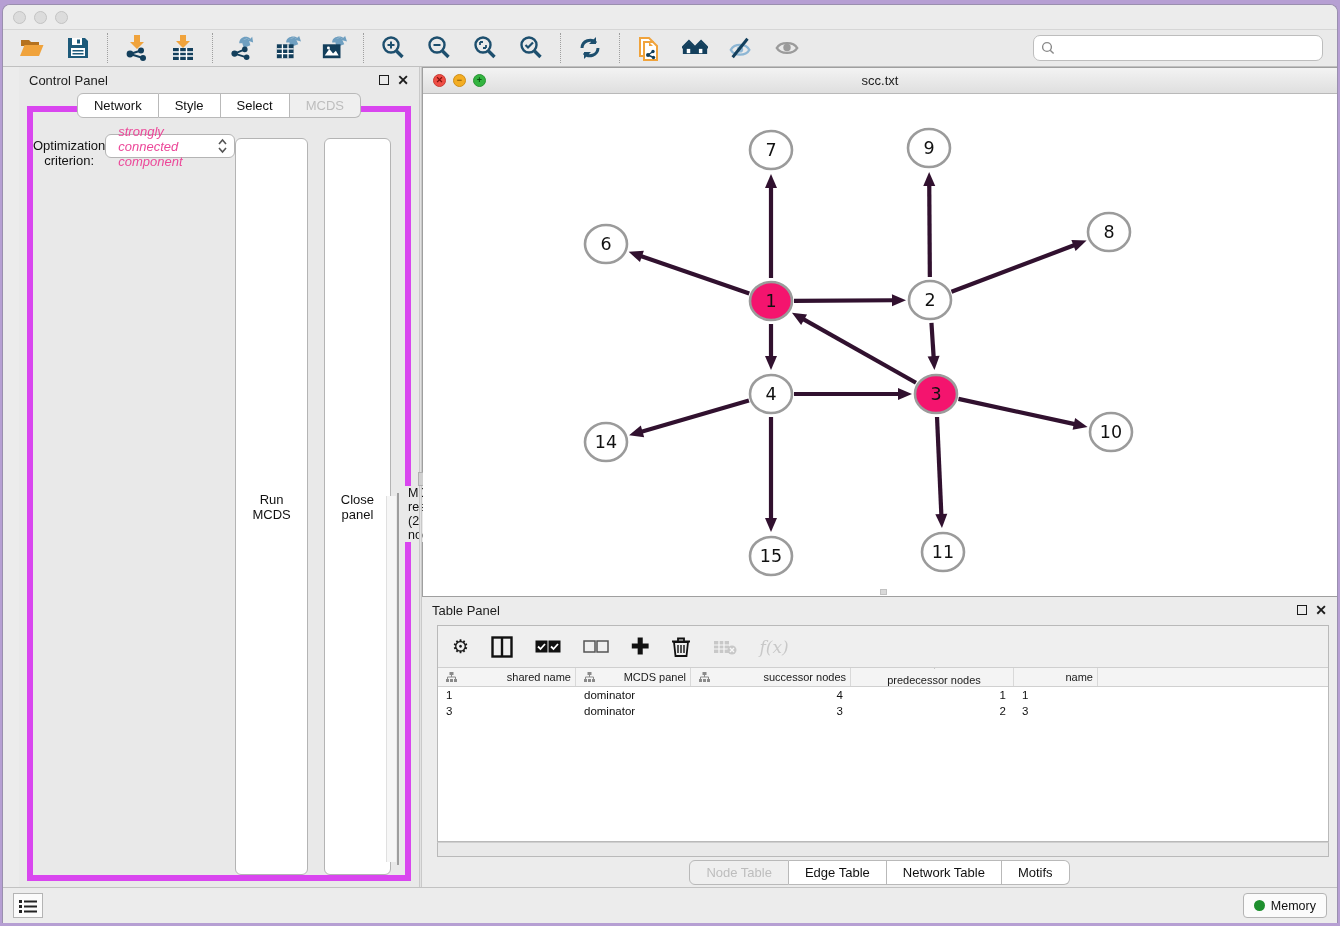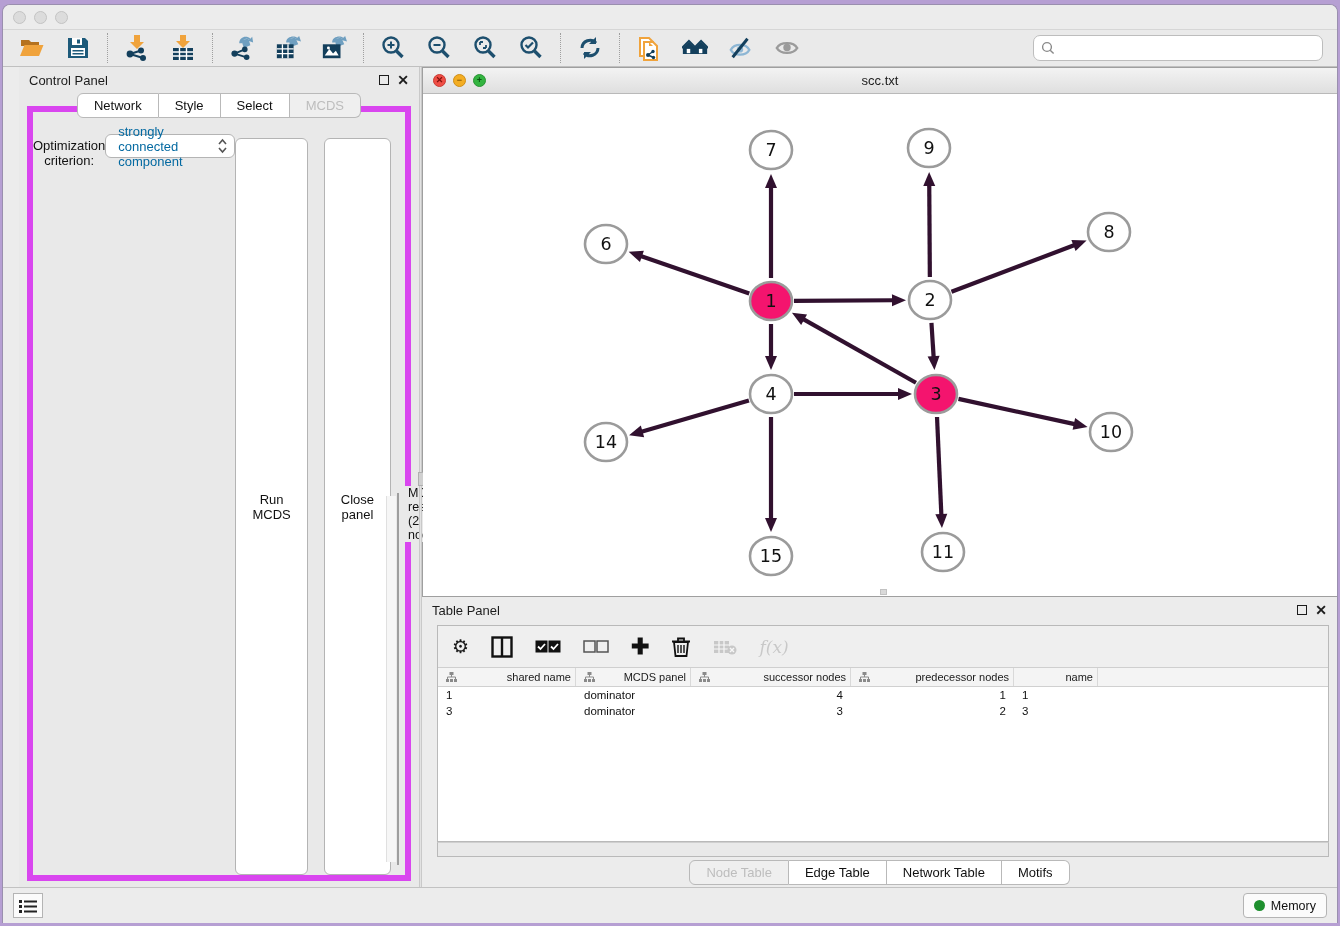--- a/index.html
+++ b/index.html
@@ -44,21 +44,21 @@
              color:#111; cursor:pointer; }
   .seg-tab:first-child { border-left:1px solid #b9b9b9; border-radius:6px 0 0 6px; }
   .seg-tab:last-child { border-radius:0 6px 6px 0; }
   .seg-tab.active { background:#efefef; color:#bdbdbd; }
 
   .cp-body { border:6px solid #d946ef; margin:-12px 8px 6px 8px; padding-top:12px; flex:1;
              background:#e9e9e9; display:flex; flex-direction:row; min-height:0; }
   .opt-label { text-align:center; font-size:13px; margin-top:14px; color:#111; }
   .dropdown { margin:10px auto 0 auto; width:312px; height:24px; background:#fff; border:1px solid #b4b4b4;
               border-radius:6px; display:flex; align-items:center; padding:0 6px 0 12px; cursor:pointer; }
-  .dropdown .dd-label { flex:1; font-size:13px; color:#0369a1; }
+  .dropdown .dd-label { flex:1; font-size:13px; color:#ec4899;font-style:italic; }
   .cp-buttons { display:flex; justify-content:center; gap:16px; margin-top:14px; }
   .btn { background:#fff; border:1px solid #b4b4b4; border-radius:6px; padding:4px 16px; font-size:13px;
          color:#111; cursor:pointer; font-family:"Liberation Sans",sans-serif; }
 
   .result-box { margin:auto 6px 10px 6px; height:372px; border:1px solid #9e9e9e; position:relative;
                 background:#fff; flex:none; }
   .result-legend { position:absolute; top:-8px; left:6px; background:#e9e9e9; padding:0 4px; font-size:12.5px; color:#111; }
   .result-text { position:absolute; inset:4px 12px 2px 4px; font-size:12.5px; color:#111; line-height:17px;
                  overflow:hidden; white-space:pre; }
   .result-scroll { position:absolute; top:2px; bottom:2px; right:2px; width:10px; background:#f6f6f6;
@@ -477,21 +477,21 @@
                 <div class="th" style="width: 160px; gap: 12px;">
                   <svg width="11" height="10" viewBox="0 0 11 10">
                     <rect x="3.5" y="0" width="4" height="3" fill="#8a8a8a"></rect>
                     <path d="M5.5 3v2M1.5 7V5h8v2" stroke="#8a8a8a" stroke-width="1" fill="none"></path>
                     <rect x="0" y="7" width="3" height="3" fill="#8a8a8a"></rect>
                     <rect x="4" y="7" width="3" height="3" fill="#8a8a8a"></rect>
                     <rect x="8" y="7" width="3" height="3" fill="#8a8a8a"></rect>
                   </svg>
                   <span class="th-label">successor nodes</span>
                 </div>
-                <div class="th" style="width: 163px;">
+                <div class="th" style="width: 163px; flex-direction: column;">
                   <svg width="11" height="10" viewBox="0 0 11 10">
                     <rect x="3.5" y="0" width="4" height="3" fill="#8a8a8a"></rect>
                     <path d="M5.5 3v2M1.5 7V5h8v2" stroke="#8a8a8a" stroke-width="1" fill="none"></path>
                     <rect x="0" y="7" width="3" height="3" fill="#8a8a8a"></rect>
                     <rect x="4" y="7" width="3" height="3" fill="#8a8a8a"></rect>
                     <rect x="8" y="7" width="3" height="3" fill="#8a8a8a"></rect>
                   </svg>
                   <span class="th-label">predecessor nodes</span>
                 </div>
                 <div class="th" style="width: 84px;">

